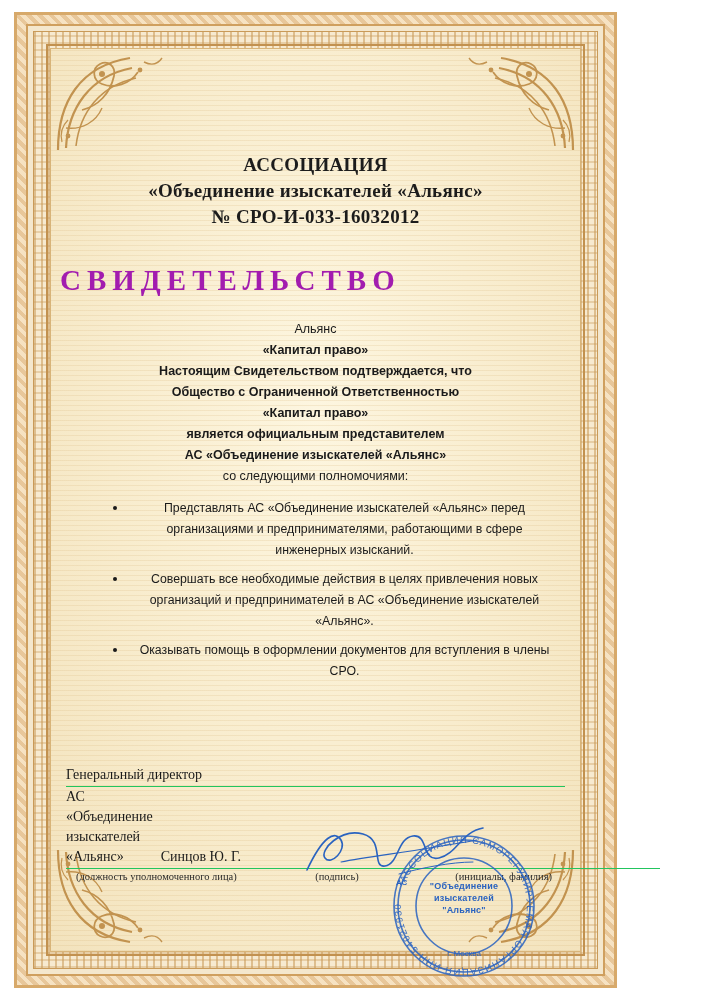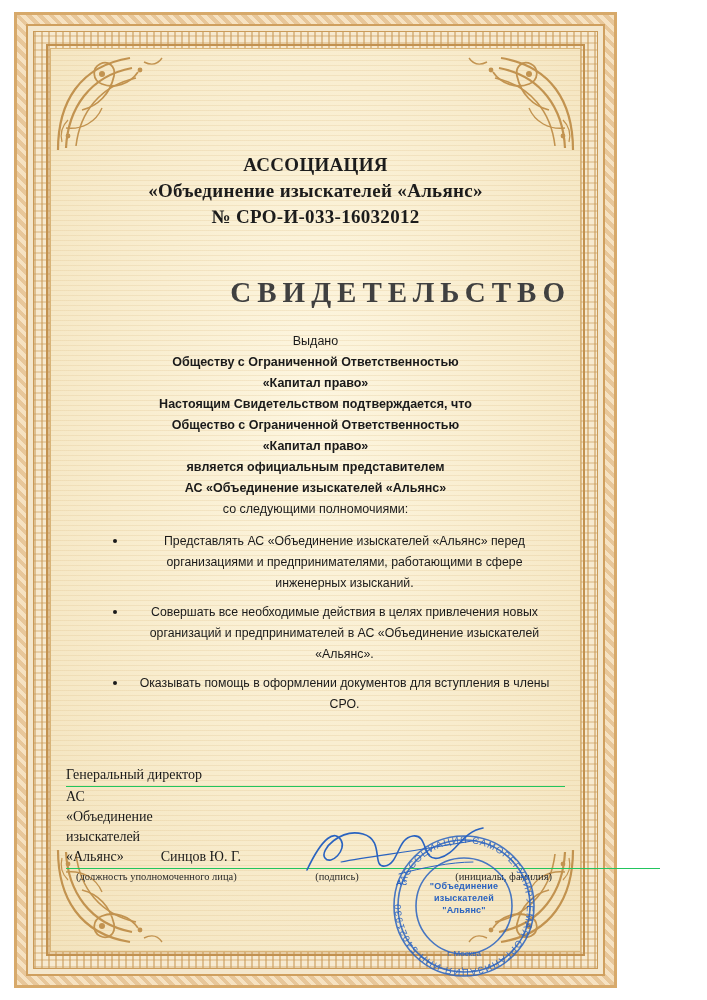--- a/index.html
+++ b/index.html
@@ -108,27 +108,27 @@
   }
   .org-line {
     font-family: "Liberation Serif", serif;
     font-weight: bold;
     font-size: 19px;
     line-height: 26px;
     letter-spacing: .3px;
   }
 
   .title {
-    text-align: right;
+    text-align: left;
     font-family: "Liberation Serif", serif;
     font-weight: bold;
     font-size: 29px;
     letter-spacing: 6px;
-    margin-top: 46px;
-    color: #404040;
+    margin-top: 34px;
+    color: #a21caf;
   }
 
   .body-block {
     margin-top: 22px;
     text-align: center;
     font-family: "Liberation Sans", sans-serif;
     color: #1a1a1a;
   }
   .b-line {
     font-size: 12.5px;
@@ -317,22 +317,21 @@
 
     <div class="org-block">
       <div class="org-line">АССОЦИАЦИЯ</div>
       <div class="org-line">«Объединение изыскателей «Альянс»</div>
       <div class="org-line">№ СРО-И-033-16032012</div>
     </div>
 
     <div class="title">СВИДЕТЕЛЬСТВО</div>
 
     <div class="body-block">
-      <div class="b-line">Выдано</div>
-      <div class="b-line bold">Обществу с Ограниченной Ответственностью</div>
+      <div class="b-line">Альянс</div>
       <div class="b-line bold">«Капитал право»</div>
       <div class="b-line bold">Настоящим Свидетельством подтверждается, что</div>
       <div class="b-line bold">Общество с Ограниченной Ответственностью</div>
       <div class="b-line bold">«Капитал право»</div>
       <div class="b-line bold">является официальным представителем</div>
       <div class="b-line bold">АС «Объединение изыскателей «Альянс»</div>
       <div class="b-line">со следующими полномочиями:</div>
 
       <ul class="powers">
         <li>Представлять АС «Объединение изыскателей «Альянс»   перед организациями и предпринимателями,  работающими в сфере инженерных изысканий.</li>

